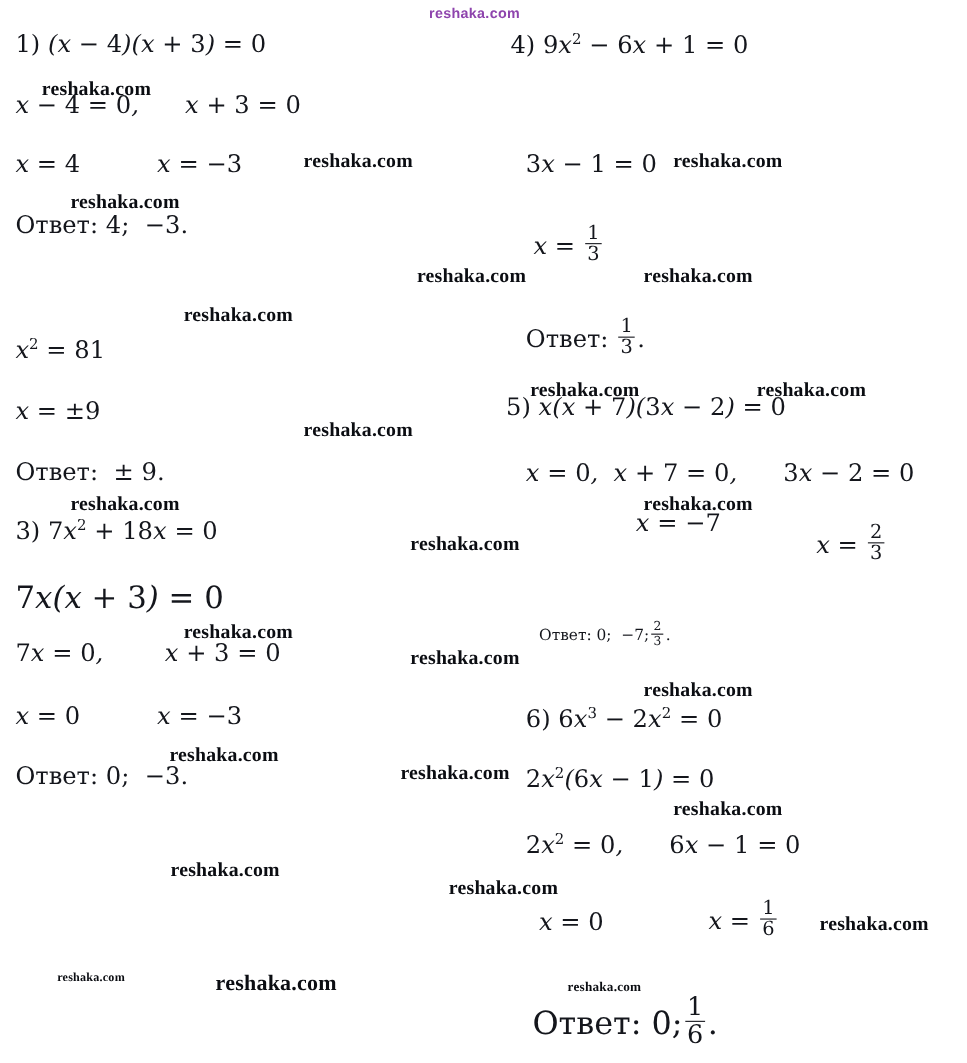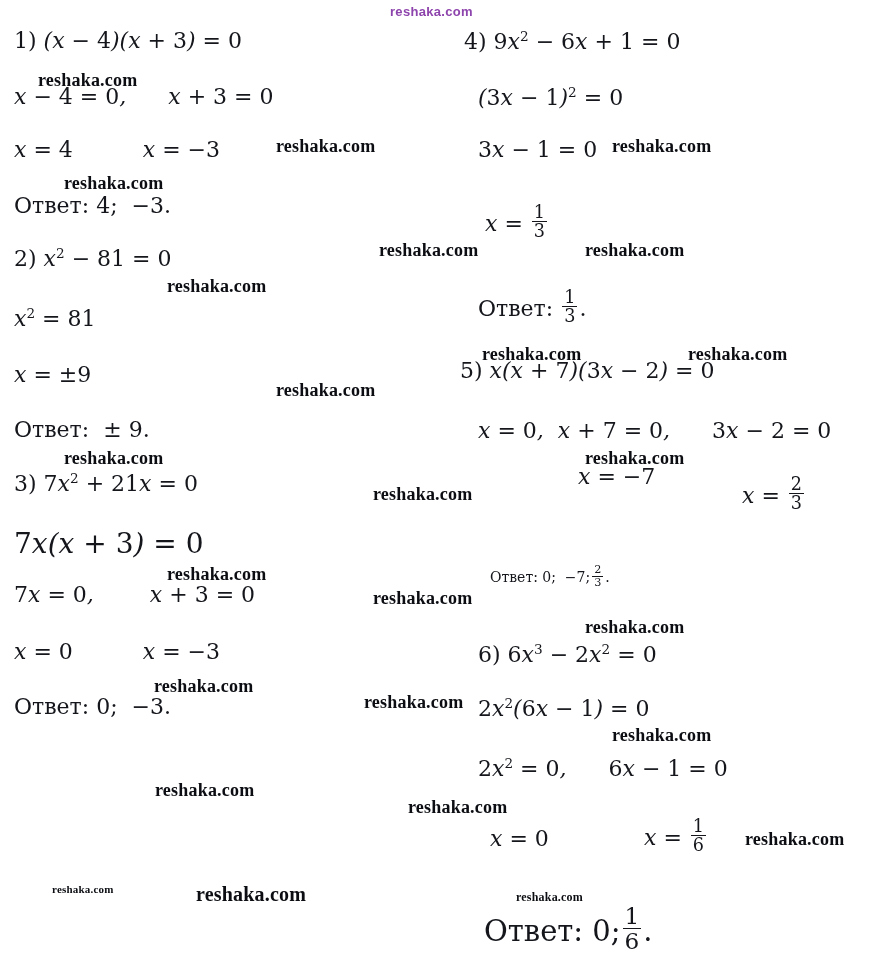--- a/index.html
+++ b/index.html
@@ -93,54 +93,48 @@
   <div class="math" style="left:14px; top:84px; font-size:22px;">
     <i>x</i> − <span class="num">4</span> = <span class="num">0</span>,&nbsp;&nbsp;&nbsp;&nbsp;&nbsp; <i>x</i> + <span class="num">3</span> = <span class="num">0</span>
   </div>
   <div class="math" style="left:14px; top:137px; font-size:22px;">
     <i>x</i> = <span class="num">4</span>&nbsp;&nbsp;&nbsp;&nbsp;&nbsp;&nbsp;&nbsp;&nbsp;&nbsp; <i>x</i> = −<span class="num">3</span>
   </div>
   <div class="math" style="left:14px; top:193px; font-size:22px;">
     <span class="up">Ответ:</span> <span class="num">4;&nbsp; −3.</span>
   </div>
 
-  <div class="math" style="left:14px; top:245px; font-size:22px;">
-    <span class="num">2)</span> <i>x</i><sup class="n">2</sup> − <span class="num">81</span> = <span class="num">0</span>
-  </div>
   <div class="math" style="left:14px; top:305px; font-size:22px;">
     <i>x</i><sup class="n">2</sup> = <span class="num">81</span>
   </div>
   <div class="math" style="left:14px; top:362px; font-size:22px;">
     <i>x</i> = <span class="num">±9</span>
   </div>
   <div class="math" style="left:14px; top:417px; font-size:22px;">
     <span class="up">Ответ:</span>&nbsp; <span class="num">± 9.</span>
   </div>
 
   <div class="math" style="left:14px; top:470px; font-size:22px;">
-    <span class="num">3)</span> <span class="num">7</span><i>x</i><sup class="n">2</sup> + <span class="num">21</span><i>x</i> = <span class="num">0</span>
+    <span class="num">3)</span> <span class="num">7</span><i>x</i><sup class="n">2</sup> + <span class="num">18</span><i>x</i> = <span class="num">0</span>
   </div>
   <div class="math" style="left:14px; top:527px; font-size:28px;">
     <span class="num">7</span><i>x</i>(<i>x</i> + <span class="num">3</span>) = <span class="num">0</span>
   </div>
   <div class="math" style="left:14px; top:582px; font-size:22px;">
     <span class="num">7</span><i>x</i> = <span class="num">0</span>,&nbsp;&nbsp;&nbsp;&nbsp;&nbsp;&nbsp;&nbsp; <i>x</i> + <span class="num">3</span> = <span class="num">0</span>
   </div>
   <div class="math" style="left:14px; top:639px; font-size:22px;">
     <i>x</i> = <span class="num">0</span>&nbsp;&nbsp;&nbsp;&nbsp;&nbsp;&nbsp;&nbsp;&nbsp;&nbsp; <i>x</i> = −<span class="num">3</span>
   </div>
   <div class="math" style="left:14px; top:694px; font-size:22px;">
     <span class="up">Ответ:</span> <span class="num">0;&nbsp; −3.</span>
   </div>
 
   <div class="math" style="left:464px; top:28px; font-size:22px;">
     <span class="num">4)</span> <span class="num">9</span><i>x</i><sup class="n">2</sup> − <span class="num">6</span><i>x</i> + <span class="num">1</span> = <span class="num">0</span>
-  </div>
-  <div class="math" style="left:478px; top:84px; font-size:22px;">
-    (<span class="num">3</span><i>x</i> − <span class="num">1</span>)<sup class="n">2</sup> = <span class="num">0</span>
   </div>
   <div class="math" style="left:478px; top:137px; font-size:22px;">
     <span class="num">3</span><i>x</i> − <span class="num">1</span> = <span class="num">0</span>
   </div>
   <div class="math" style="left:485px; top:206px; font-size:22px;">
     <i>x</i> = <span class="frac"><span class="fnum">1</span><span class="fden">3</span></span>
   </div>
   <div class="math" style="left:478px; top:291px; font-size:22px;">
     <span class="up">Ответ:</span> <span class="frac"><span class="fnum">1</span><span class="fden">3</span></span><span class="num">.</span>
   </div>

